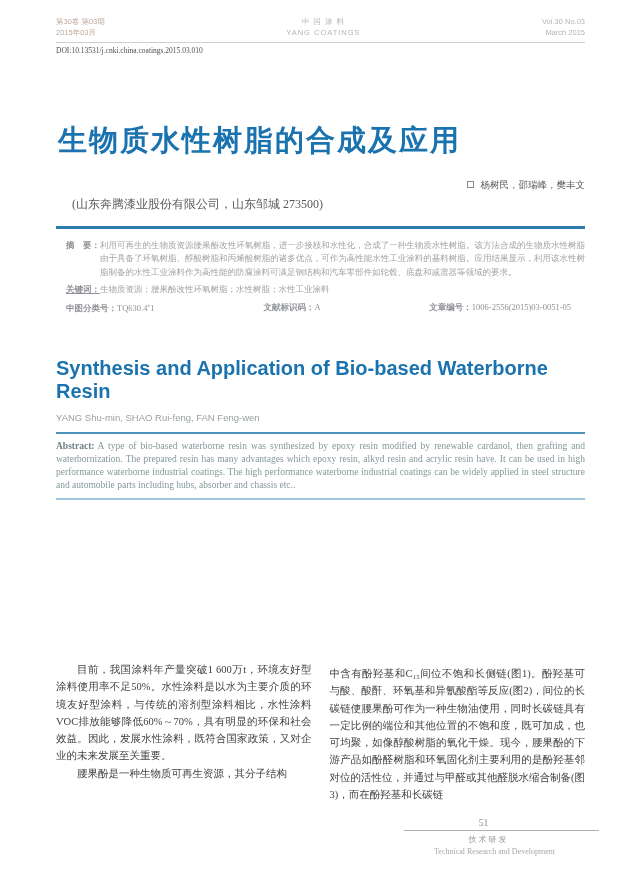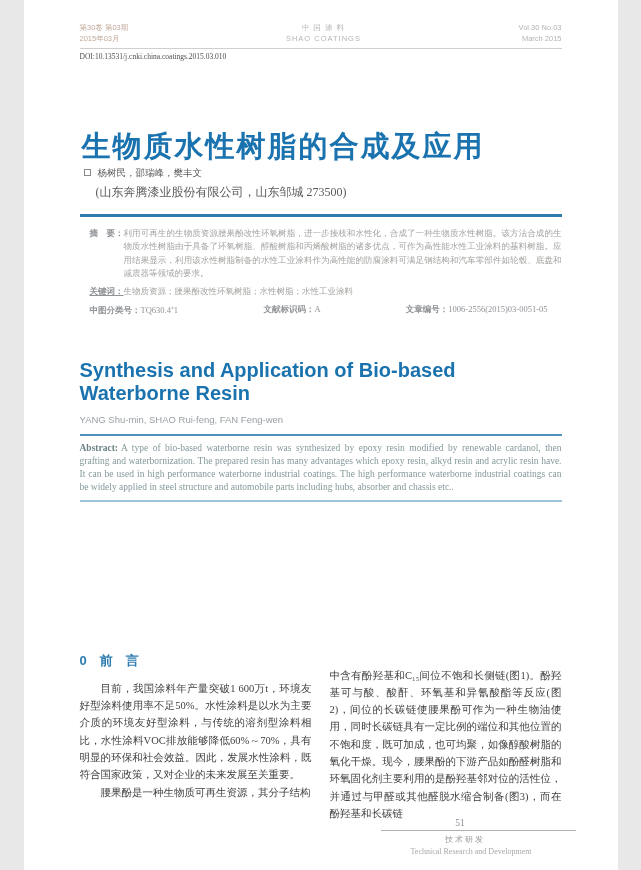--- a/index.html
+++ b/index.html
@@ -1,38 +1,38 @@
 <!DOCTYPE html>
 <html><head>
 <meta charset="utf-8">
 <style>
   * { margin:0; padding:0; box-sizing:border-box; }
   html,body { background:#e8e8e8; }
   .page {
     position:relative;
-    width:594px; height:870px;
+    width:641px; height:870px;
     margin:0 auto;
     background:#ffffff;
     font-family:"Liberation Serif", serif;
     color:#3f3f3f;
-    padding:22px 56px 0 56px;
+    padding:16px 56px 0 56px;
     overflow:hidden;
   }
   
   .jh-row { display:flex; justify-content:space-between; font-family:"Liberation Sans", sans-serif; font-size:7.5px; line-height:11px; }
   .jh-left  { color:#c0a99b; text-align:left; }
   .jh-center{ color:#b4b4b4; text-align:center; letter-spacing:1px; }
   .jh-right { color:#b4b4b4; text-align:right; }
   .header-rule { border:none; border-top:1px solid #cfcfcf; margin-top:4px; }
   .doi { margin-top:3px; font-size:7.5px; color:#4d4d4d; font-family:"Liberation Serif", serif; }
 
   
   .title-cn { margin-top:66px; margin-left:2px; font-family:"Liberation Sans", sans-serif;
               font-size:29px; font-weight:bold; color:#1a73ae; letter-spacing:2px; }
-  .authors-cn { margin-top:0; margin-left:4px; font-size:9.5px; color:#5a5a5a; }
+  .authors-cn { margin-top:18px; margin-left:4px; font-size:9.5px; color:#5a5a5a;text-align:right; }
   .authors-cn .marker { display:inline-block; width:7px; height:7px; border:1px solid #8a8a8a; margin-right:7px; }
   .affil-cn { margin-top:4px; margin-left:16px; font-size:12px; color:#5a5a5a; }
   .rule-thick { margin-top:13px; height:2.5px; background:#2d7cad; }
 
   
   .abstract-cn { display:flex; margin-top:10px; font-size:8.5px; line-height:13.5px; color:#a2a5a0; margin-left:10px; }
   .abstract-cn .label { flex:0 0 34px; color:#8f9296; font-weight:bold; white-space:nowrap; }
   .abstract-cn .text  { flex:1; text-align:justify; }
   .keywords-cn { margin-top:4px; margin-left:10px; font-size:8.5px; line-height:13px; color:#a2a5a0; }
   .keywords-cn .label { color:#8f9296; font-weight:bold;text-decoration:underline; }
@@ -72,21 +72,21 @@
 
 <div class="page">
 
   <div class="jh-row">
     <div class="jh-left">
       <div>第30卷 第03期</div>
       <div>2015年03月</div>
     </div>
     <div class="jh-center">
       <div>中 国 涂 料</div>
-      <div>SHAO COATINGS</div>
+      <div>YANG COATINGS</div>
     </div>
     <div class="jh-right">
       <div>Vol.30 No.03</div>
       <div>March 2015</div>
     </div>
   </div>
   <hr class="header-rule">
   <div class="doi">DOI:10.13531/j.cnki.china.coatings.2015.03.010</div>
 
   <h1 class="title-cn">生物质水性树脂的合成及应用</h1>
@@ -114,21 +114,20 @@
   <div class="authors-en">YANG Shu-min, SHAO Rui-feng, FAN Feng-wen</div>
 
   <div class="rule-thin-dark"></div>
   <div class="abstract-en">
     <p><b>Abstract:</b><span>A type of bio-based waterborne resin was synthesized by epoxy resin modified by renewable cardanol, then grafting and waterbornization. The prepared resin has many advantages which epoxy resin, alkyd resin and acrylic resin have. It can be used in high performance waterborne industrial coatings.  The high performance waterborne industrial coatings can be widely applied in steel structure and automobile parts including hubs, absorber and chassis etc..</span></p>
   </div>
   <div class="rule-thin-light"></div>
 
   <div class="body-cols">
     <div class="col col-left">
-      <h3 class="sec-heading">0　前　言</h3>
       <p class="indent first">目前，我国涂料年产量突破1 600万t，环境友好型涂料使用率不足50%。水性涂料是以水为主要介质的环境友好型涂料，与传统的溶剂型涂料相比，水性涂料VOC排放能够降低60%～70%，具有明显的环保和社会效益。因此，发展水性涂料，既符合国家政策，又对企业的未来发展至关重要。</p>
       <p class="indent">腰果酚是一种生物质可再生资源，其分子结构</p>
     </div>
     <div class="col col-right">
       <p>中含有酚羟基和C₁₅间位不饱和长侧链(图1)。酚羟基可与酸、酸酐、环氧基和异氰酸酯等反应(图2)，间位的长碳链使腰果酚可作为一种生物油使用，同时长碳链具有一定比例的端位和其他位置的不饱和度，既可加成，也可均聚，如像醇酸树脂的氧化干燥。现今，腰果酚的下游产品如酚醛树脂和环氧固化剂主要利用的是酚羟基邻对位的活性位，并通过与甲醛或其他醛脱水缩合制备(图3)，而在酚羟基和长碳链</p>
     </div>
   </div>
 
   <div class="footer">
     <div class="pagenum">51</div>

